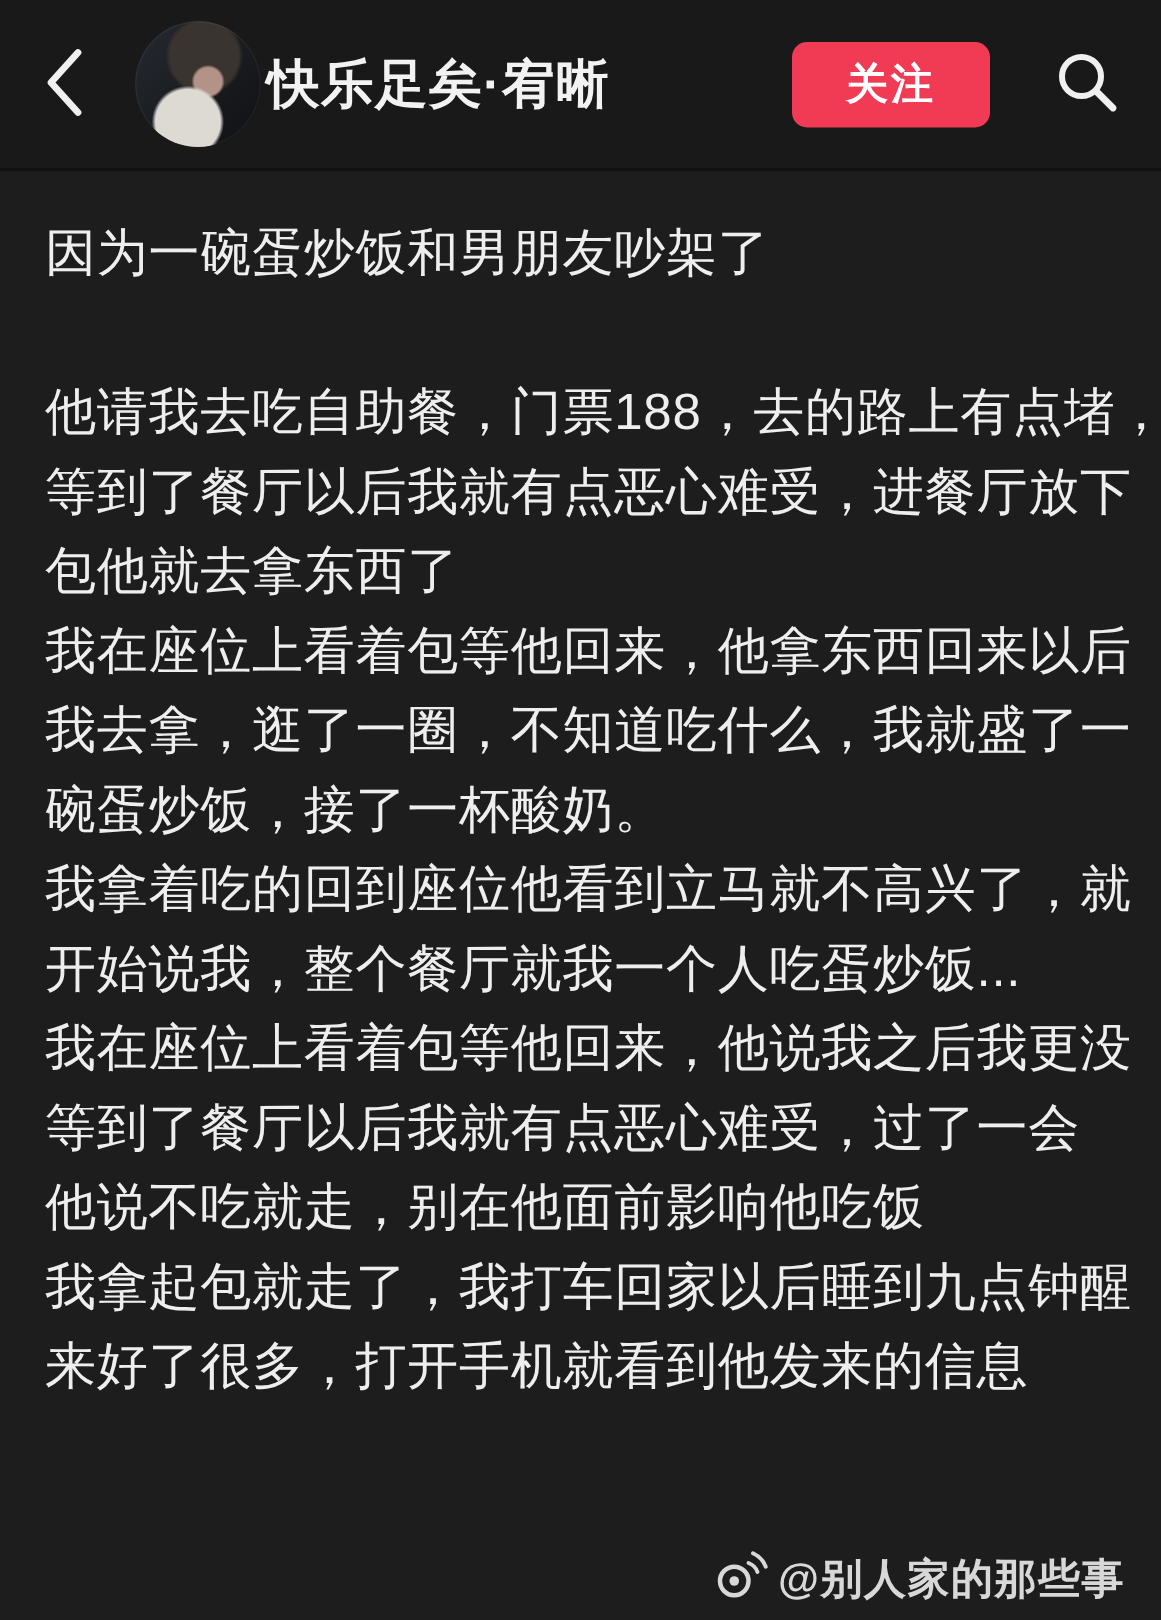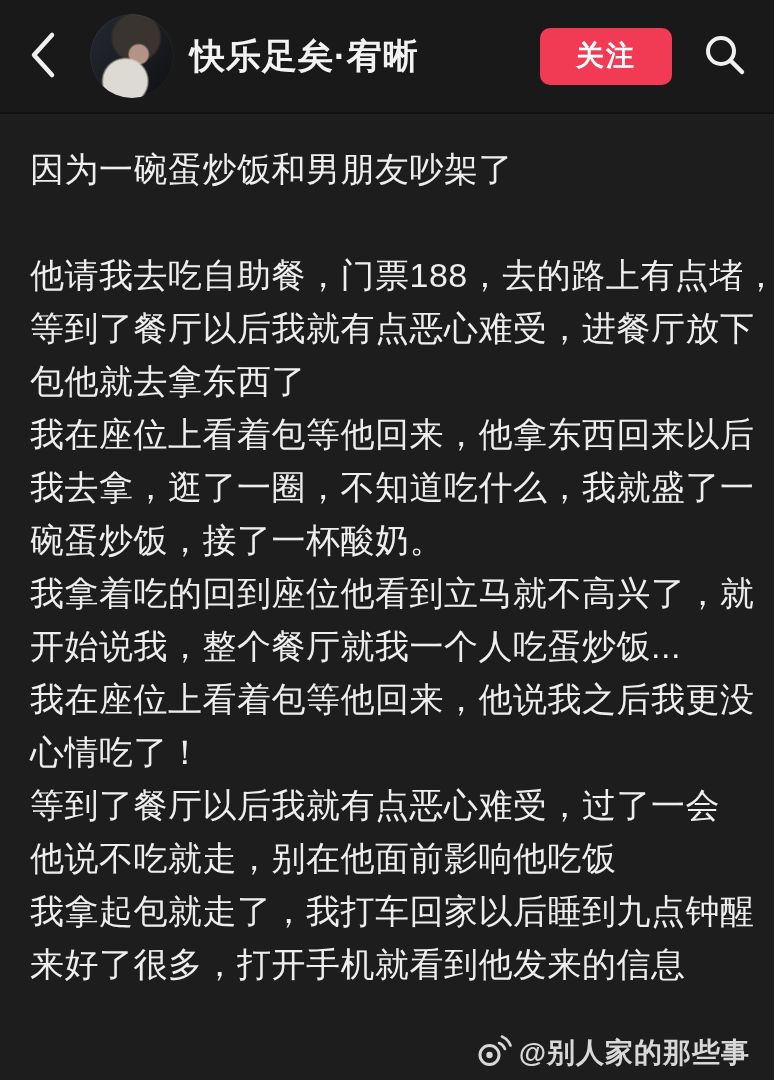--- a/index.html
+++ b/index.html
@@ -32,37 +32,37 @@
     margin-left:20px;
     flex:0 0 auto;
     background:
       radial-gradient(circle at 42% 80%, #ddd9d3 0%, #ddd9d3 26%, rgba(0,0,0,0) 29%),
       radial-gradient(circle at 58% 48%, #b39287 0%, #b39287 14%, rgba(0,0,0,0) 17%),
       radial-gradient(circle at 55% 28%, #3a3430 0%, #3a3430 30%, rgba(0,0,0,0) 34%),
       linear-gradient(135deg,#262a31 0%,#181a1e 60%,#101113 100%);
     box-shadow:0 0 0 1px rgba(255,255,255,0.05) inset;
   }
   .username{
-    margin-left:16px;
+    margin-left:4px;
     font-size:35px;
     font-weight:700;
     letter-spacing:1px;
     color:#f2f2f2;
     white-space:nowrap;
   }
   .spacer{flex:1 1 auto;}
   .follow-btn{
     width:132px;height:57px;
     border:none;border-radius:10px;
     color:#ffffff;
     font-size:28px;font-weight:700;
     letter-spacing:2px;
     display:flex;align-items:center;justify-content:center;
     cursor:pointer;
-    margin-right:30px;
+    margin-right:42px;
     flex:0 0 auto;
     font-family:inherit;
   }
   .search-btn{
     width:46px;height:60px;
     background:none;border:none;cursor:pointer;padding:0;
     display:flex;align-items:center;justify-content:center;
     flex:0 0 auto;
   }
   
@@ -132,21 +132,20 @@
   <div class="line blank"></div>
   <div class="line">他请我去吃自助餐，门票188，去的路上有点堵，</div>
   <div class="line">等到了餐厅以后我就有点恶心难受，进餐厅放下</div>
   <div class="line">包他就去拿东西了</div>
   <div class="line">我在座位上看着包等他回来，他拿东西回来以后</div>
   <div class="line">我去拿，逛了一圈，不知道吃什么，我就盛了一</div>
   <div class="line">碗蛋炒饭，接了一杯酸奶。</div>
   <div class="line">我拿着吃的回到座位他看到立马就不高兴了，就</div>
   <div class="line">开始说我，整个餐厅就我一个人吃蛋炒饭...</div>
   <div class="line">我在座位上看着包等他回来，他说我之后我更没</div>
-  <div class="line">心情吃了！</div>
   <div class="line">等到了餐厅以后我就有点恶心难受，过了一会</div>
   <div class="line">他说不吃就走，别在他面前影响他吃饭</div>
   <div class="line">我拿起包就走了，我打车回家以后睡到九点钟醒</div>
   <div class="line">来好了很多，打开手机就看到他发来的信息</div>
 </div>
 
 <div class="watermark">
   <span>
     <svg width="36" height="34" viewBox="0 0 36 34">
       <circle cx="13.5" cy="21" r="9.5" fill="none" stroke="#d8d8d8" stroke-width="3"></circle>

